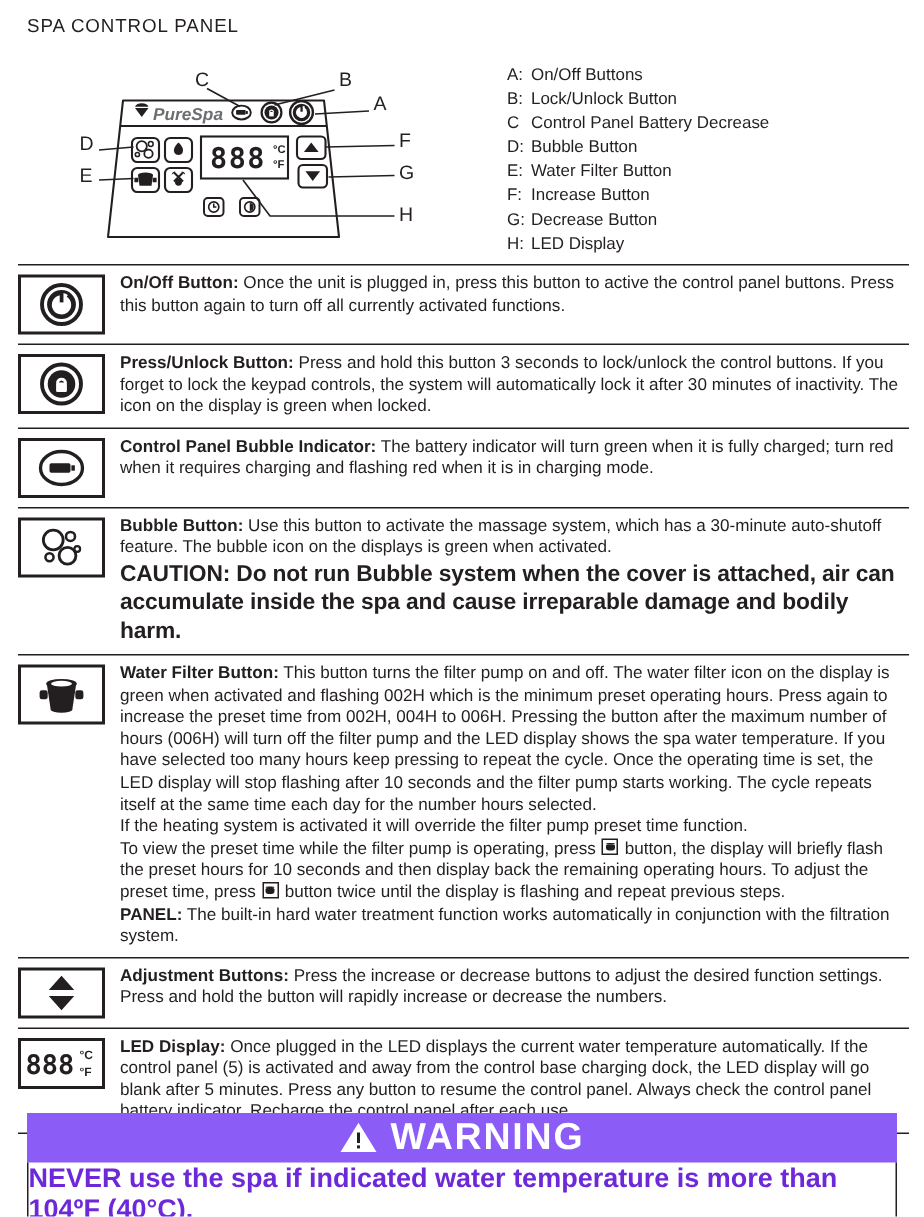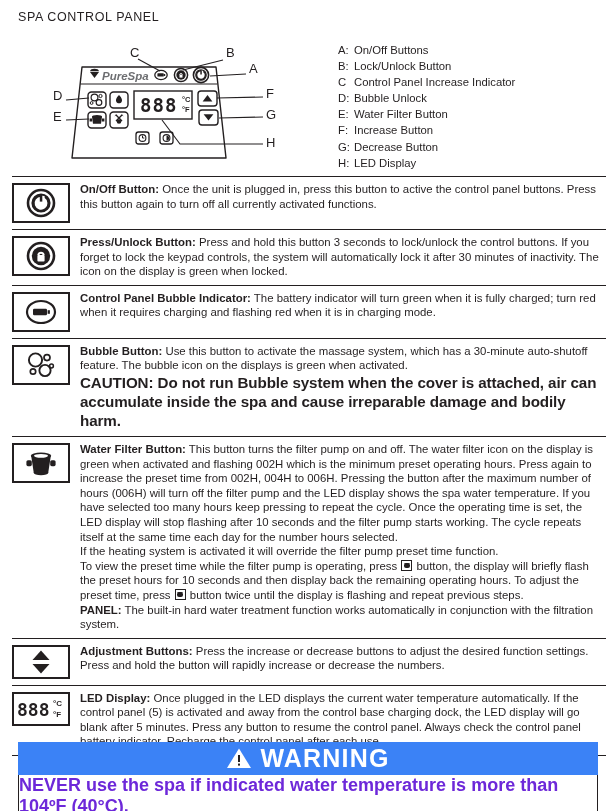--- a/index.html
+++ b/index.html
@@ -109,21 +109,21 @@
     border-radius: 50%;
   }
 
   
   .warnwrap {
     position: absolute;
     left: 18px; top: 742px;
     width: 580px;
   }
   .warnbar {
-    background: #3b82f6;
+    background: #8b5cf6;
     color: #ffffff;
     height: 33px;
     display: flex; align-items: center; justify-content: center;
     gap: 8px;
   }
   .warnbar .wtext {
     font-size: 25px;
     font-weight: bold;
     letter-spacing: 1.2px;
     line-height: 1;
@@ -261,25 +261,25 @@
     <div class="legend-row">
       <span class="legend-key">A:</span>
       <span class="legend-label">On/Off Buttons</span>
     </div>
     <div class="legend-row">
       <span class="legend-key">B:</span>
       <span class="legend-label">Lock/Unlock Button</span>
     </div>
     <div class="legend-row">
       <span class="legend-key">C</span>
-      <span class="legend-label">Control Panel Increase Indicator</span>
+      <span class="legend-label">Control Panel Battery Decrease</span>
     </div>
     <div class="legend-row">
       <span class="legend-key">D:</span>
-      <span class="legend-label">Bubble Unlock</span>
+      <span class="legend-label">Bubble Button</span>
     </div>
     <div class="legend-row">
       <span class="legend-key">E:</span>
       <span class="legend-label">Water Filter Button</span>
     </div>
     <div class="legend-row">
       <span class="legend-key">F:</span>
       <span class="legend-label">Increase Button</span>
     </div>
     <div class="legend-row">

